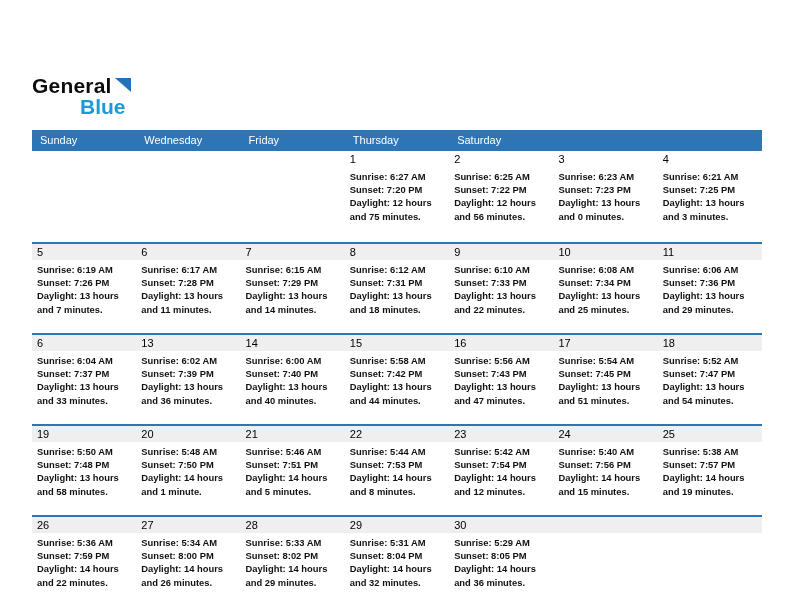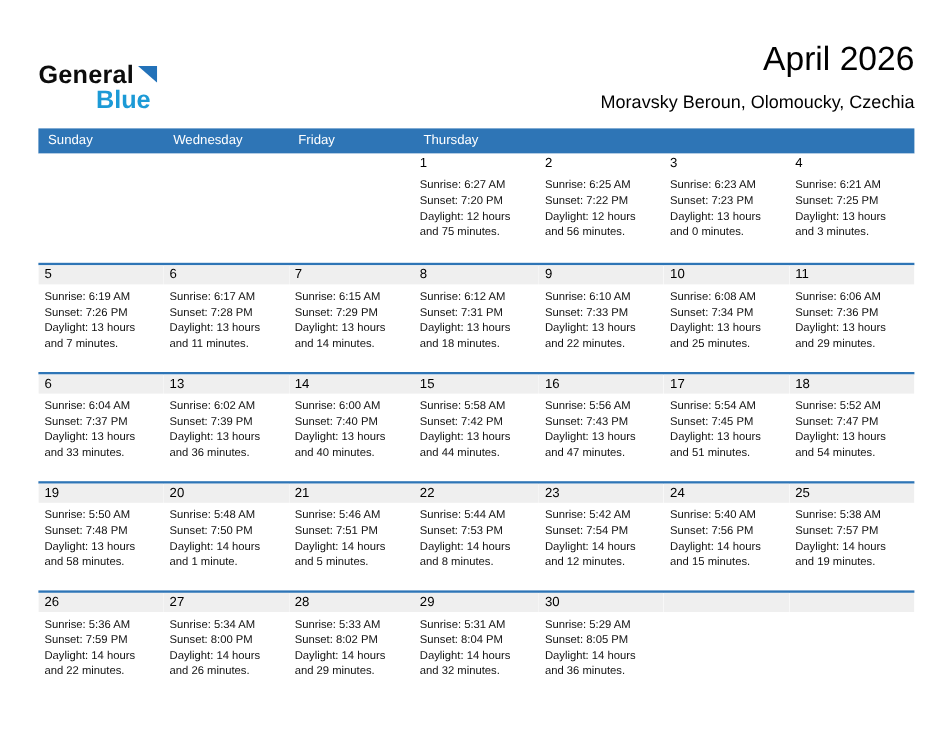--- a/index.html
+++ b/index.html
@@ -5,21 +5,21 @@
   * { box-sizing: border-box; }
   html, body { margin: 0; padding: 0; }
   body {
     width: 792px; height: 612px;
     font-family: "Liberation Sans", sans-serif;
     background: #ffffff;
   }
   .page { width: 792px; height: 612px; background: #fff; padding: 34px 30px 0 32px; overflow: hidden; }
 
   
-  .masthead { display: flex; justify-content: space-between; align-items: flex-end; }
+  .masthead { display: flex; justify-content: space-between; align-items: flex-start; margin-top: 41px; }
   .logo { line-height: 1; }
   .logo-row1 { display: flex; align-items: flex-start; gap: 3px; }
   .logo-general { font-size: 21px; font-weight: bold; color: #0d0d0d; letter-spacing: 0.2px; }
   .logo-triangle { display: inline-block; margin-top: 3px; }
   .logo-triangle svg polygon { fill: var(--triangle, #2372B9); }
   .logo-blue { font-size: 21px; font-weight: bold; color: var(--logo-blue, #1C9AD6); margin-left: 48px; margin-top: 0px; }
   .heading { text-align: right; }
   .month-title { font-size: 28px; font-weight: normal; color: #000; line-height: 1.1; }
   .location { font-size: 15px; color: #000; margin-top: 12px; }
 
@@ -29,51 +29,48 @@
     display: grid; grid-template-columns: repeat(7, 1fr);
     background: var(--header-bg, #2E75B6); height: 21px;
   }
   .weekday { color: #fff; font-size: 11px; line-height: 21px; padding-left: 8px; overflow: hidden; white-space: nowrap; }
 
   .week { display: grid; grid-template-columns: repeat(7, 1fr); min-height: 91px; background: #fff; }
   .week.ruled { border-top: 2px solid var(--rule, #2E75B6); }
   .cell { overflow: hidden; }
   .num { height: 16px; padding: 2px 0 0 5px; font-size: 11px; color: #000; }
   .week.shaded .num { background: var(--stripe, #EFEFEF); }
-  .details { padding: 3px 3px 0 5px; font-size: 9.4px; line-height: 13.2px; color: #111; }
+  .details { padding: 3px 3px 0 5px; font-size: 9.4px; line-height: 13.2px; color: #111; font-weight: bold; }
   .line { white-space: nowrap; }
 </style>
 </head>
 <body>
 
 <div class="page">
   <div class="masthead">
     <div class="logo">
       <div class="logo-row1">
         <span class="logo-general">General</span>
         <span class="logo-triangle">
           <svg width="16" height="14" viewBox="0 0 16 14">
               <polygon points="0,0 16,0 16,14"></polygon>
             </svg>
         </span>
       </div>
       <div class="logo-blue">Blue</div>
     </div>
-    <div class="heading">
-      <div class="month-title">April 2026</div>
-      <div class="location">Moravsky Beroun, Olomoucky, Czechia</div>
-    </div>
   </div>
 
   <div class="calendar">
     <div class="weekday-row" id="weekday-row">
         <div class="weekday">Sunday</div>
         <div class="weekday">Wednesday</div>
         <div class="weekday">Friday</div>
         <div class="weekday">Thursday</div>
+        <div class="weekday">Saturday</div>
       </div>
     <div id="calendar-body">
         <div class="week">
           <div class="cell">
             <div class="num"></div>
           </div>
           <div class="cell">
             <div class="num"></div>
           </div>
           <div class="cell">

